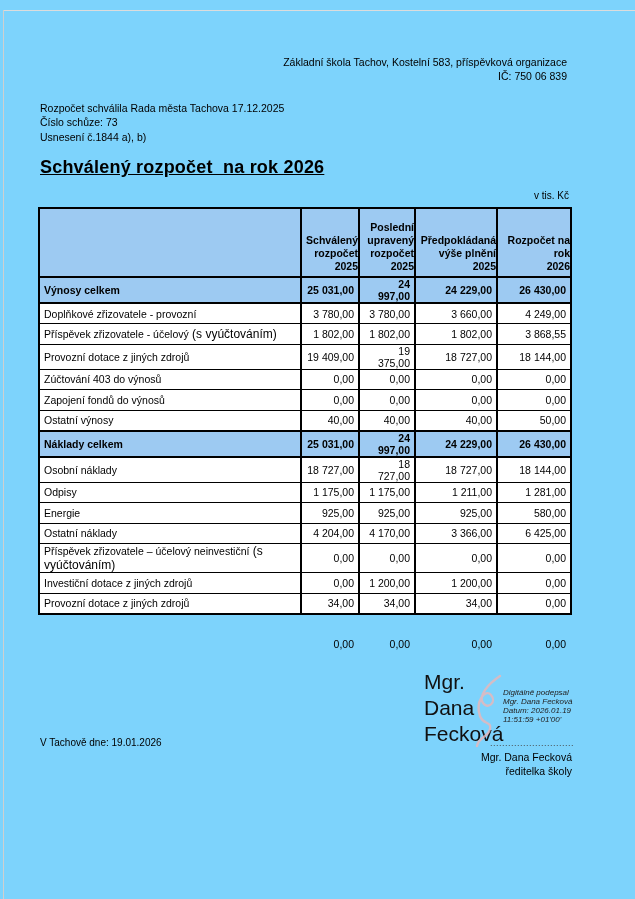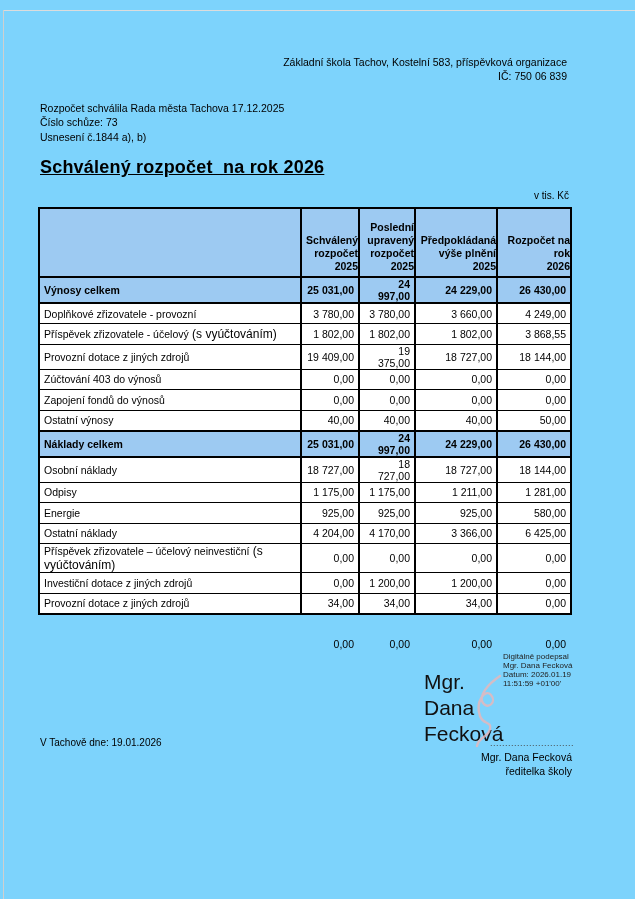--- a/index.html
+++ b/index.html
@@ -44,22 +44,22 @@
   .footer-zeros .z0 { width:58px; }
   .footer-zeros .z1 { width:56px; }
   .footer-zeros .z2 { width:82px; }
   .footer-zeros .z3 { width:74px; }
 
   .place-date { position:absolute; left:40px; top:737px; font-size:10px; }
 
   .sig-bigname { position:absolute; left:424px; top:669px; font-size:21px; line-height:26px;
                  white-space:pre-line; color:#111; }
   .sig-squiggle { position:absolute; left:466px; top:672px; width:46px; height:78px; }
-  .sig-details { position:absolute; left:503px; top:652px; font-size:8px; line-height:9px;
-                 white-space:pre-line; color:#222; }
+  .sig-details { position:absolute; left:503px; top:688px; font-size:8px; line-height:9px;
+                 white-space:pre-line; color:#222;font-style:italic; }
   .sig-dots { position:absolute; left:490px; top:738px; width:84px; font-size:9px;
               letter-spacing:0.5px; color:#444; overflow:hidden; white-space:nowrap; }
   .sig-name-block { position:absolute; right:63px; top:750px; text-align:right;
                     font-size:10.5px; line-height:14px; }
 </style>
 </head>
 <body>
 
 <div class="page" style="--header-blue: #9DCAF2; --sig-pink: #EBB6B8;">
   <div class="edge-top"></div>

